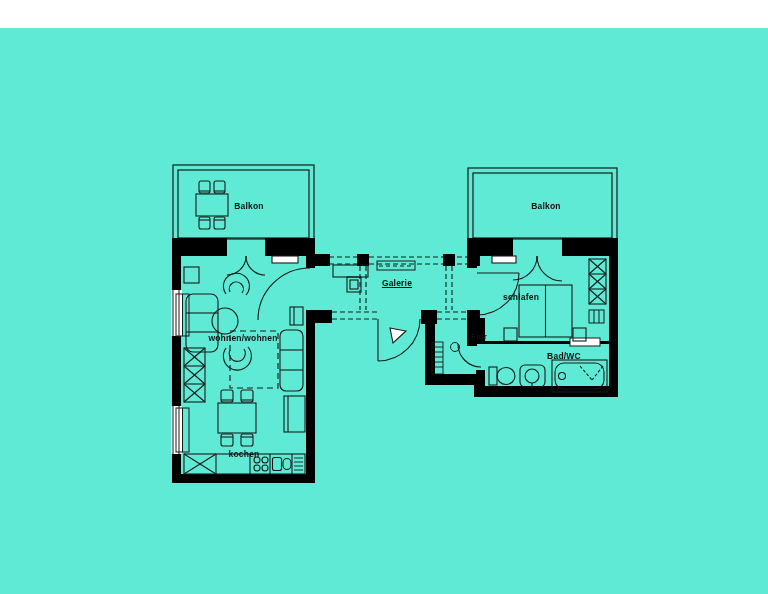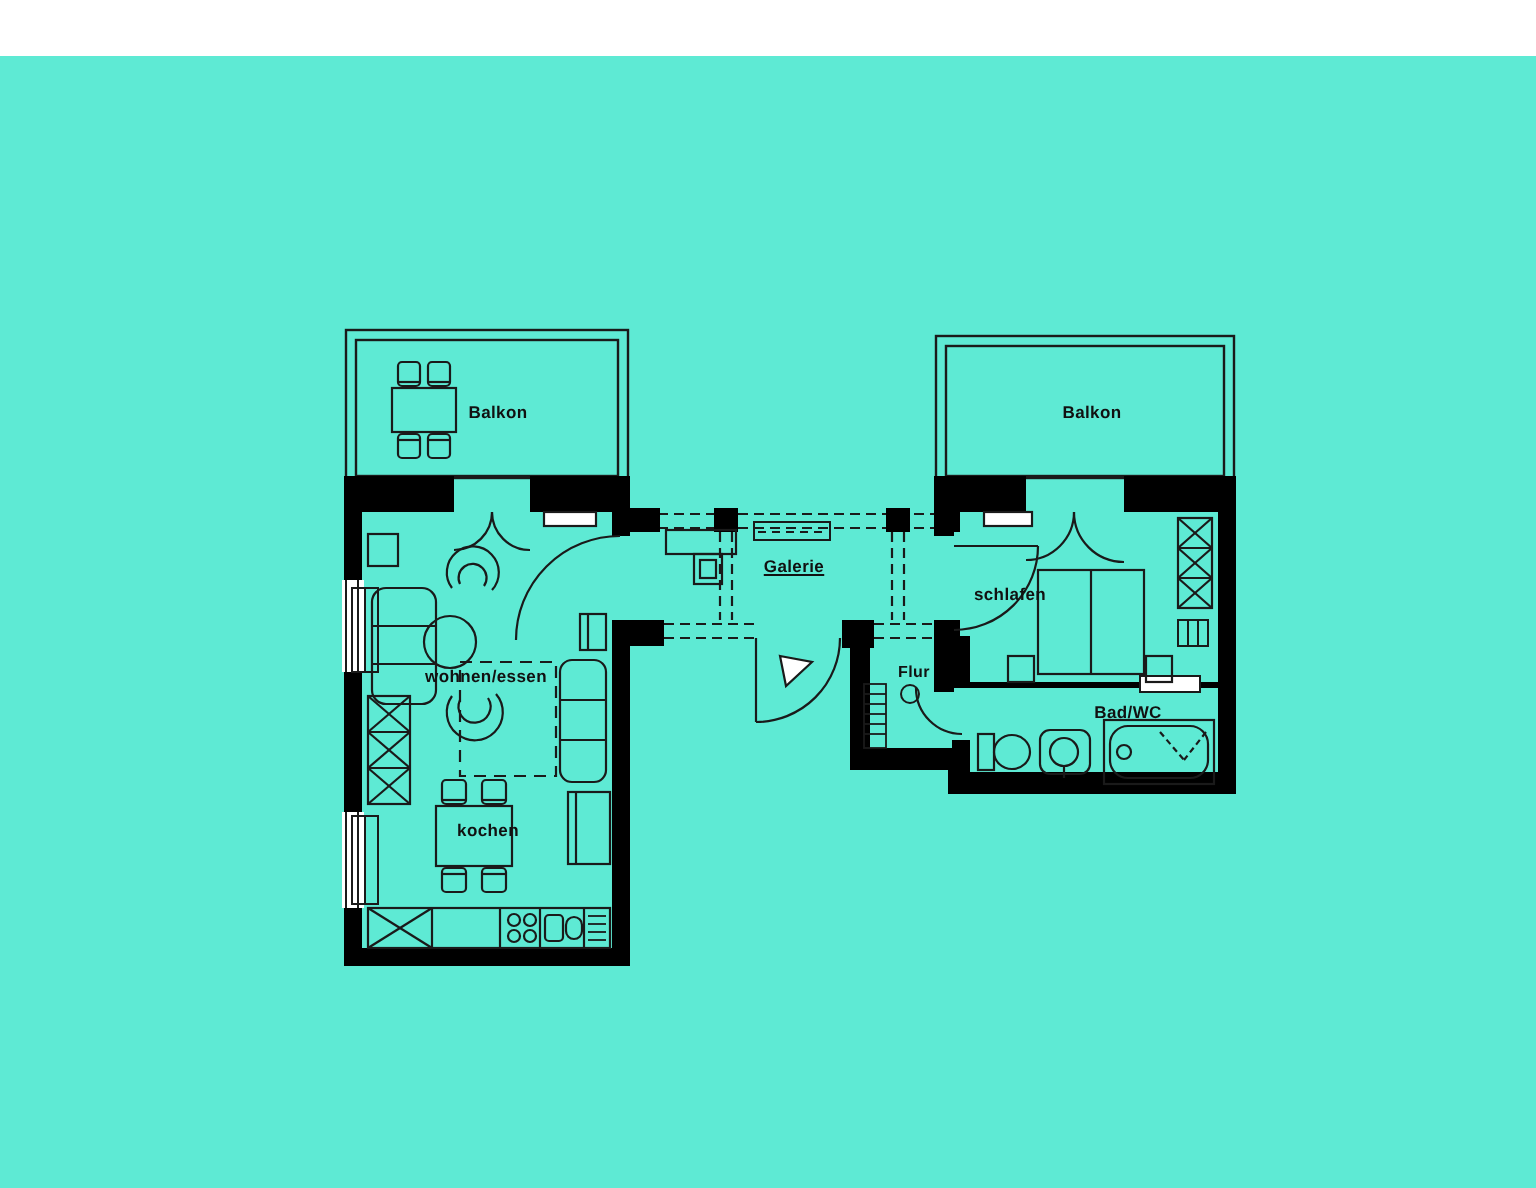--- a/index.html
+++ b/index.html
@@ -276,19 +276,19 @@
       <circle cx="562" cy="348" r="3.5"></circle>
       <line x1="580" y1="338" x2="592" y2="352" stroke-dasharray="3 2"></line>
       <line x1="603" y1="338" x2="592" y2="352" stroke-dasharray="3 2"></line>
     </g>
 
   </svg>
 
   <div class="room-label" style="left:249px;top:178px;">Balkon</div>
   <div class="room-label" style="left:546px;top:178px;">Balkon</div>
   <div class="room-label" style="left:397px;top:255px;text-decoration:underline;">Galerie</div>
-  <div class="room-label" style="left:505px;top:269px;">schlafen</div>
-  <div class="room-label" style="left:457px;top:308px;font-size:8px;">Flur</div>
+  <div class="room-label" style="left:521px;top:269px;">schlafen</div>
+  <div class="room-label" style="left:479px;top:308px;font-size:8px;">Flur</div>
   <div class="room-label" style="left:564px;top:328px;">Bad/WC</div>
-  <div class="room-label" style="left:243px;top:310px;">wohnen/essen</div>
-  <div class="room-label" style="left:244px;top:387px;">kochen</div>
+  <div class="room-label" style="left:243px;top:310px;">wohnen/wohnen</div>
+  <div class="room-label" style="left:244px;top:426px;">kochen</div>
 
 </div>
 
 </body></html>

